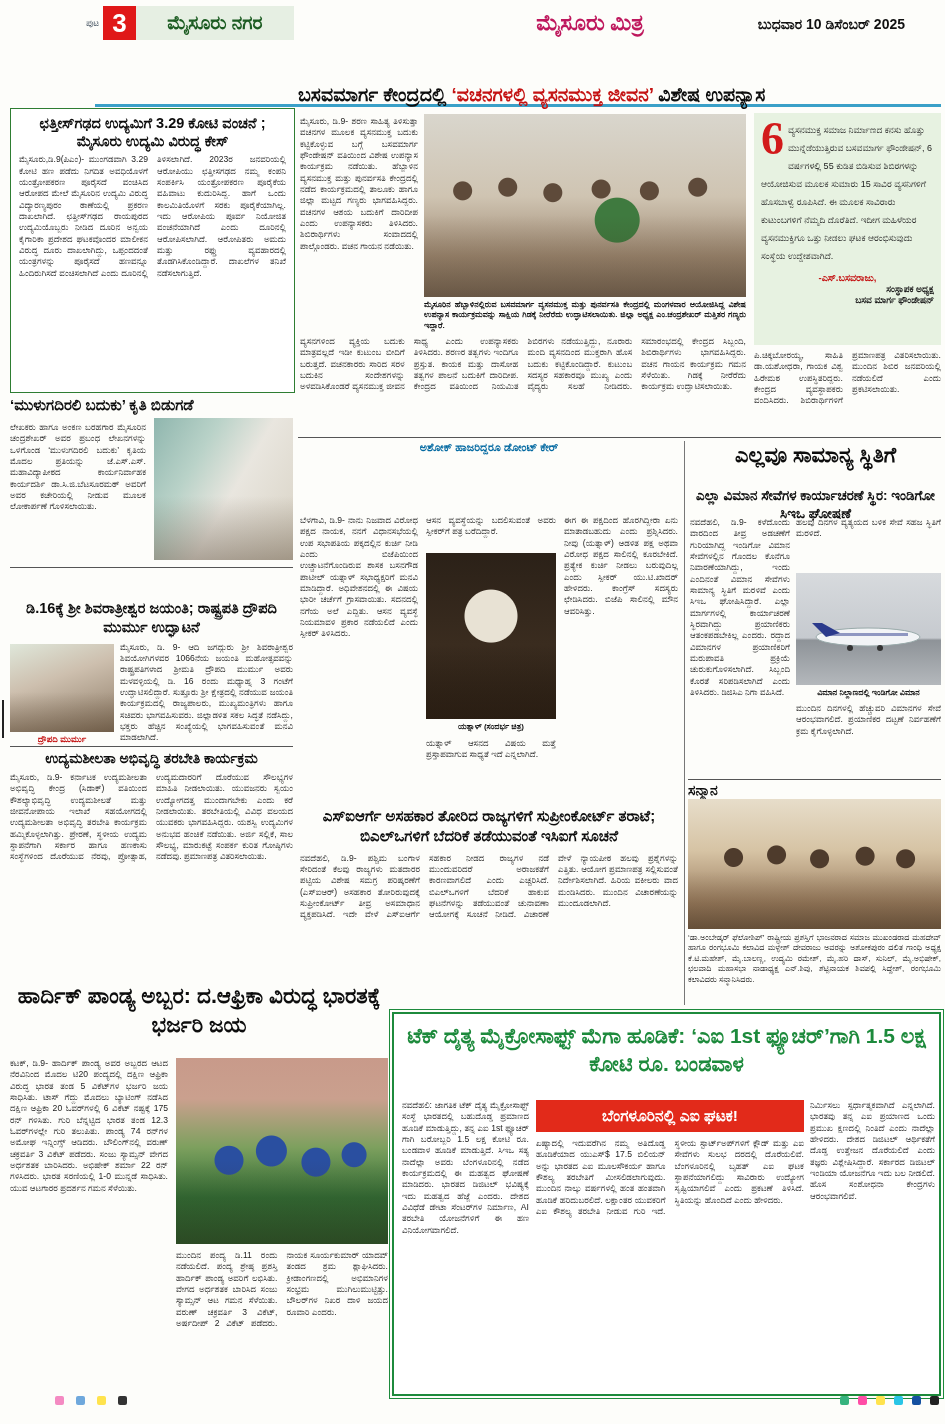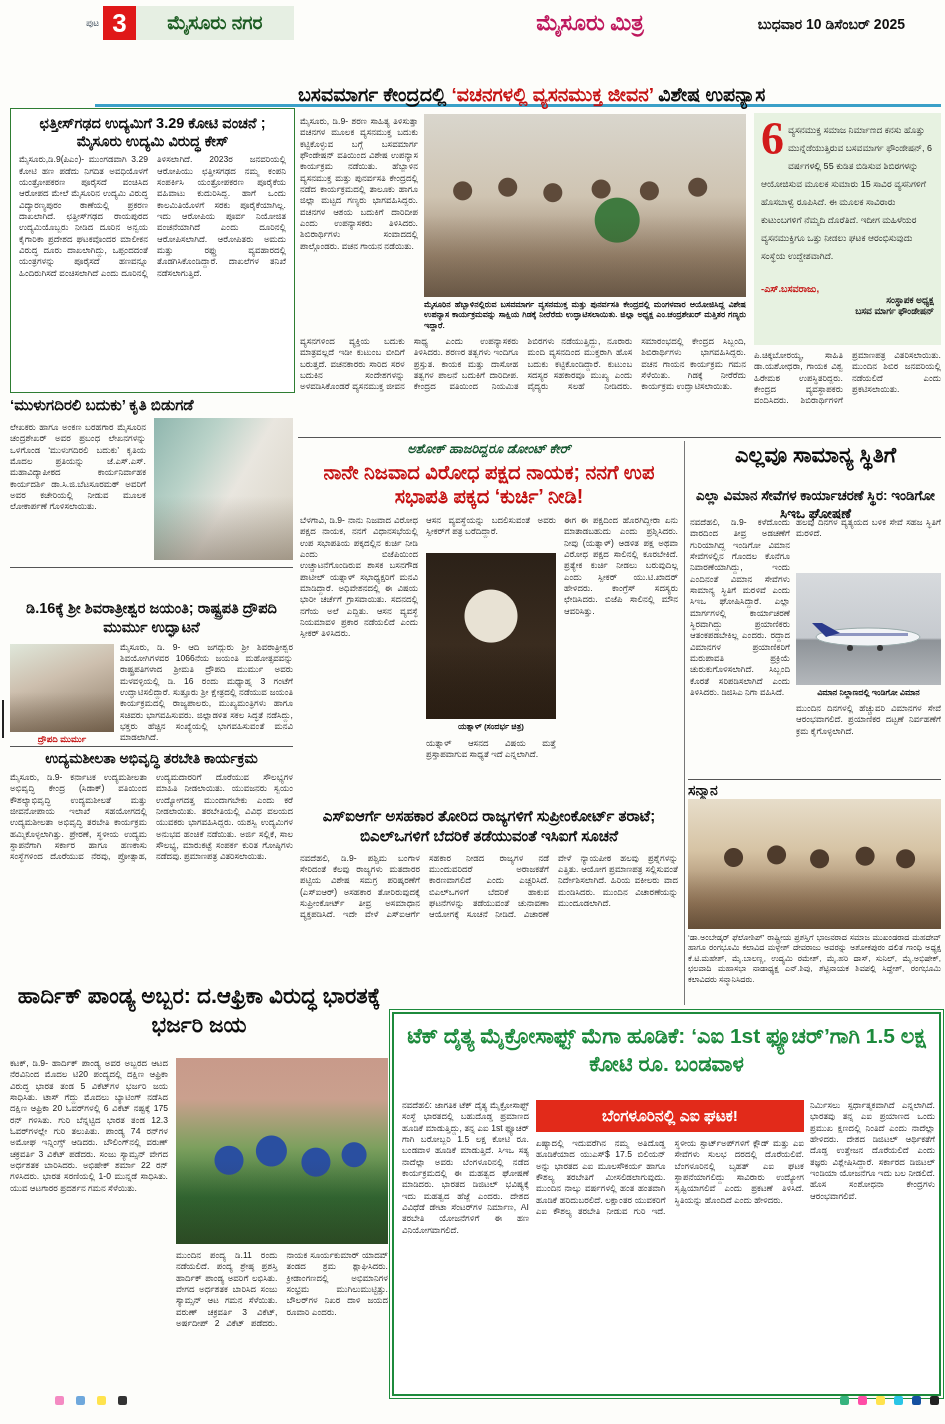--- a/index.html
+++ b/index.html
@@ -101,32 +101,31 @@
        radial-gradient(circle at 60% 58%, #3f7a3f 22px, transparent 23px),
        linear-gradient(180deg,#d9d6cd 0%,#cfc4b2 45%,#a08b74 78%,#80705f 100%);">
     <div class="shade"></div>
   </div>
   <div class="cap" style="position:absolute;left:126px;top:216px;width:322px;height:32px;">ಮೈಸೂರಿನ ಹೆಬ್ಬಾಳಿನಲ್ಲಿರುವ ಬಸವಮಾರ್ಗ ವ್ಯಸನಮುಕ್ತ ಮತ್ತು ಪುನರ್ವಸತಿ ಕೇಂದ್ರದಲ್ಲಿ ಮಂಗಳವಾರ ಆಯೋಜಿಸಿದ್ದ ವಿಶೇಷ ಉಪನ್ಯಾಸ ಕಾರ್ಯಕ್ರಮವನ್ನು ಸಾಕ್ಷಿಯ ಗಿಡಕ್ಕೆ ನೀರೆರೆದು ಉದ್ಘಾಟಿಸಲಾಯಿತು. ಜಿಲ್ಲಾ ಅಧ್ಯಕ್ಷ ಎಂ.ಚಂದ್ರಶೇಖರ್ ಮತ್ತಿತರ ಗಣ್ಯರು ಇದ್ದಾರೆ.</div>
   <div class="small cols4" style="position:absolute;left:2px;top:252px;width:446px;height:96px;">ವ್ಯಸನಗಳಿಂದ ವ್ಯಕ್ತಿಯ ಬದುಕು ಮಾತ್ರವಲ್ಲದೆ ಇಡೀ ಕುಟುಂಬ ಬೀದಿಗೆ ಬರುತ್ತದೆ. ವಚನಕಾರರು ಸಾರಿದ ಸರಳ ಬದುಕಿನ ಸಂದೇಶಗಳನ್ನು ಅಳವಡಿಸಿಕೊಂಡರೆ ವ್ಯಸನಮುಕ್ತ ಜೀವನ ಸಾಧ್ಯ ಎಂದು ಉಪನ್ಯಾಸಕರು ತಿಳಿಸಿದರು. ಶರಣರ ತತ್ವಗಳು ಇಂದಿಗೂ ಪ್ರಸ್ತುತ. ಕಾಯಕ ಮತ್ತು ದಾಸೋಹ ತತ್ವಗಳ ಪಾಲನೆ ಬದುಕಿಗೆ ದಾರಿದೀಪ. ಕೇಂದ್ರದ ವತಿಯಿಂದ ನಿಯಮಿತ ಶಿಬಿರಗಳು ನಡೆಯುತ್ತಿದ್ದು, ನೂರಾರು ಮಂದಿ ವ್ಯಸನದಿಂದ ಮುಕ್ತರಾಗಿ ಹೊಸ ಬದುಕು ಕಟ್ಟಿಕೊಂಡಿದ್ದಾರೆ. ಕುಟುಂಬ ಸದಸ್ಯರ ಸಹಕಾರವೂ ಮುಖ್ಯ ಎಂದು ವೈದ್ಯರು ಸಲಹೆ ನೀಡಿದರು. ಸಮಾರಂಭದಲ್ಲಿ ಕೇಂದ್ರದ ಸಿಬ್ಬಂದಿ, ಶಿಬಿರಾರ್ಥಿಗಳು ಭಾಗವಹಿಸಿದ್ದರು. ವಚನ ಗಾಯನ ಕಾರ್ಯಕ್ರಮ ಗಮನ ಸೆಳೆಯಿತು. ಗಿಡಕ್ಕೆ ನೀರೆರೆದು ಕಾರ್ಯಕ್ರಮ ಉದ್ಘಾಟಿಸಲಾಯಿತು.</div>
 
   <div class="abs" style="left:456px;top:29px;width:187px;height:232px;background:#e7f2e1;padding:6px 7px;box-sizing:border-box;">
     <span class="qmark">6</span>
     <span class="small" style="display:inline;font-size:9px;line-height:1.38;">ವ್ಯಸನಮುಕ್ತ ಸಮಾಜ ನಿರ್ಮಾಣದ ಕನಸು ಹೊತ್ತು ಮುನ್ನೆಡೆಯುತ್ತಿರುವ ಬಸವಮಾರ್ಗ ಫೌಂಡೇಷನ್, 6 ವರ್ಷಗಳಲ್ಲಿ 55 ಕುಡಿತ ಬಿಡಿಸುವ ಶಿಬಿರಗಳನ್ನು ಆಯೋಜಿಸುವ ಮೂಲಕ ಸುಮಾರು 15 ಸಾವಿರ ವ್ಯಸನಿಗಳಿಗೆ ಹೊಸಬಾಳ್ವೆ ರೂಪಿಸಿದೆ. ಈ ಮೂಲಕ ಸಾವಿರಾರು ಕುಟುಂಬಗಳಿಗೆ ನೆಮ್ಮದಿ ದೊರೆತಿದೆ. ಇದೀಗ ಮಹಿಳೆಯರ ವ್ಯಸನಮುಕ್ತಿಗೂ ಒತ್ತು ನೀಡಲು ಘಟಕ ಆರಂಭಿಸುವುದು ಸಂಸ್ಥೆಯ ಉದ್ದೇಶವಾಗಿದೆ.</span>
-    <div class="redtxt" style="font-size:9.5px;font-weight:bold;text-align:left;margin-top:20px;">-ಎಸ್.ಬಸವರಾಜು,</div>
+    <div class="redtxt" style="font-size:9.5px;font-weight:bold;text-align:center;margin-top:9px;">-ಎಸ್.ಬಸವರಾಜು,</div>
     <div style="font-size:9px;font-weight:bold;text-align:right;">ಸಂಸ್ಥಾಪಕ ಅಧ್ಯಕ್ಷ</div>
     <div style="font-size:9px;font-weight:bold;text-align:right;">ಬಸವ ಮಾರ್ಗ ಫೌಂಡೇಷನ್</div>
   </div>
   <div class="small cols2" style="position:absolute;left:456px;top:266px;width:187px;height:82px;">ಪಿ.ಚಿಕ್ಕಬೋರಯ್ಯ, ಸಾಹಿತಿ ಡಾ.ಯಶೋಧರಾ, ಗಾಯಕ ವಿಶ್ವ ಹಿರೇಮಠ ಉಪಸ್ಥಿತರಿದ್ದರು. ಕೇಂದ್ರದ ವ್ಯವಸ್ಥಾಪಕರು ವಂದಿಸಿದರು. ಶಿಬಿರಾರ್ಥಿಗಳಿಗೆ ಪ್ರಮಾಣಪತ್ರ ವಿತರಿಸಲಾಯಿತು. ಮುಂದಿನ ಶಿಬಿರ ಜನವರಿಯಲ್ಲಿ ನಡೆಯಲಿದೆ ಎಂದು ಪ್ರಕಟಿಸಲಾಯಿತು.</div>
 </div>
 
 <div class="divider" style="left:298px;top:437px;width:643px;"></div>
 
 <div class="abs" style="left:300px;top:441px;width:378px;height:360px;">
-  <div class="hl center" style="font-size:13px;color:#14532d;font-style:italic;">ಅಶೋಕ್ ಹಾಜರಿದ್ದರೂ ಡೋಂಟ್ ಕೇರ್</div>
-  <div class="hl center redtxt" style="font-size:19.5px;line-height:1.25;margin-top:3px;">ನಾನೇ ನಿಜವಾದ ವಿರೋಧ ಪಕ್ಷದ ನಾಯಕ; ನನಗೆ ಉಪ ಸಭಾಪತಿ ಪಕ್ಕದ ‘ಕುರ್ಚಿ’ ನೀಡಿ!</div>
+  <div class="hl center" style="font-size:11px;color:#0369a1;">ಅಶೋಕ್ ಹಾಜರಿದ್ದರೂ ಡೋಂಟ್ ಕೇರ್</div>
   <div class="small" style="position:absolute;left:0;top:74px;width:118px;height:284px;">ಬೆಳಗಾವಿ, ಡಿ.9- ನಾನು ನಿಜವಾದ ವಿರೋಧ ಪಕ್ಷದ ನಾಯಕ, ನನಗೆ ವಿಧಾನಸಭೆಯಲ್ಲಿ ಉಪ ಸಭಾಪತಿಯ ಪಕ್ಕದಲ್ಲಿನ ಕುರ್ಚಿ ನೀಡಿ ಎಂದು ಬಿಜೆಪಿಯಿಂದ ಉಚ್ಚಾಟನೆಗೊಂಡಿರುವ ಶಾಸಕ ಬಸನಗೌಡ ಪಾಟೀಲ್ ಯತ್ನಾಳ್ ಸಭಾಧ್ಯಕ್ಷರಿಗೆ ಮನವಿ ಮಾಡಿದ್ದಾರೆ. ಅಧಿವೇಶನದಲ್ಲಿ ಈ ವಿಷಯ ಭಾರೀ ಚರ್ಚೆಗೆ ಗ್ರಾಸವಾಯಿತು. ಸದನದಲ್ಲಿ ನಗೆಯ ಅಲೆ ಎದ್ದಿತು. ಆಸನ ವ್ಯವಸ್ಥೆ ನಿಯಮಾವಳಿ ಪ್ರಕಾರ ನಡೆಯಲಿದೆ ಎಂದು ಸ್ಪೀಕರ್ ತಿಳಿಸಿದರು.</div>
   <div class="small" style="position:absolute;left:126px;top:74px;width:130px;height:36px;">ಆಸನ ವ್ಯವಸ್ಥೆಯನ್ನು ಬದಲಿಸುವಂತೆ ಅವರು ಸ್ಪೀಕರ್‌ಗೆ ಪತ್ರ ಬರೆದಿದ್ದಾರೆ.</div>
   <div class="photo" style="left:126px;top:112px;width:130px;height:166px;background:radial-gradient(circle at 50% 38%, #e8e2d4 26px, transparent 27px),linear-gradient(180deg,#2b2118 0%,#3a2c1f 55%,#201812 100%);">
     <div class="shade"></div>
   </div>
   <div class="cap center" style="position:absolute;left:126px;top:281px;width:130px;height:13px;text-align:center;">ಯತ್ನಾಳ್ (ಸಂದರ್ಭ ಚಿತ್ರ)</div>
   <div class="small" style="position:absolute;left:126px;top:297px;width:130px;height:60px;">ಯತ್ನಾಳ್ ಆಸನದ ವಿಷಯ ಮತ್ತೆ ಪ್ರಸ್ತಾಪವಾಗುವ ಸಾಧ್ಯತೆ ಇದೆ ಎನ್ನಲಾಗಿದೆ.</div>
   <div class="small" style="position:absolute;left:264px;top:74px;width:114px;height:284px;">ಈಗ ಈ ಪಕ್ಷದಿಂದ ಹೊರಗಿದ್ದೀರಾ ಏನು ಮಾತಾಡಬಹುದು ಎಂದು ಪ್ರಶ್ನಿಸಿದರು. ನೀವು (ಯತ್ನಾಳ್) ಆಡಳಿತ ಪಕ್ಷ ಅಥವಾ ವಿರೋಧ ಪಕ್ಷದ ಸಾಲಿನಲ್ಲಿ ಕೂರಬೇಕಿದೆ. ಪ್ರತ್ಯೇಕ ಕುರ್ಚಿ ನೀಡಲು ಬರುವುದಿಲ್ಲ ಎಂದು ಸ್ಪೀಕರ್ ಯು.ಟಿ.ಖಾದರ್ ಹೇಳಿದರು. ಕಾಂಗ್ರೆಸ್ ಸದಸ್ಯರು ಛೇಡಿಸಿದರು. ಬಿಜೆಪಿ ಸಾಲಿನಲ್ಲಿ ಮೌನ ಆವರಿಸಿತ್ತು.</div>
 </div>
 

